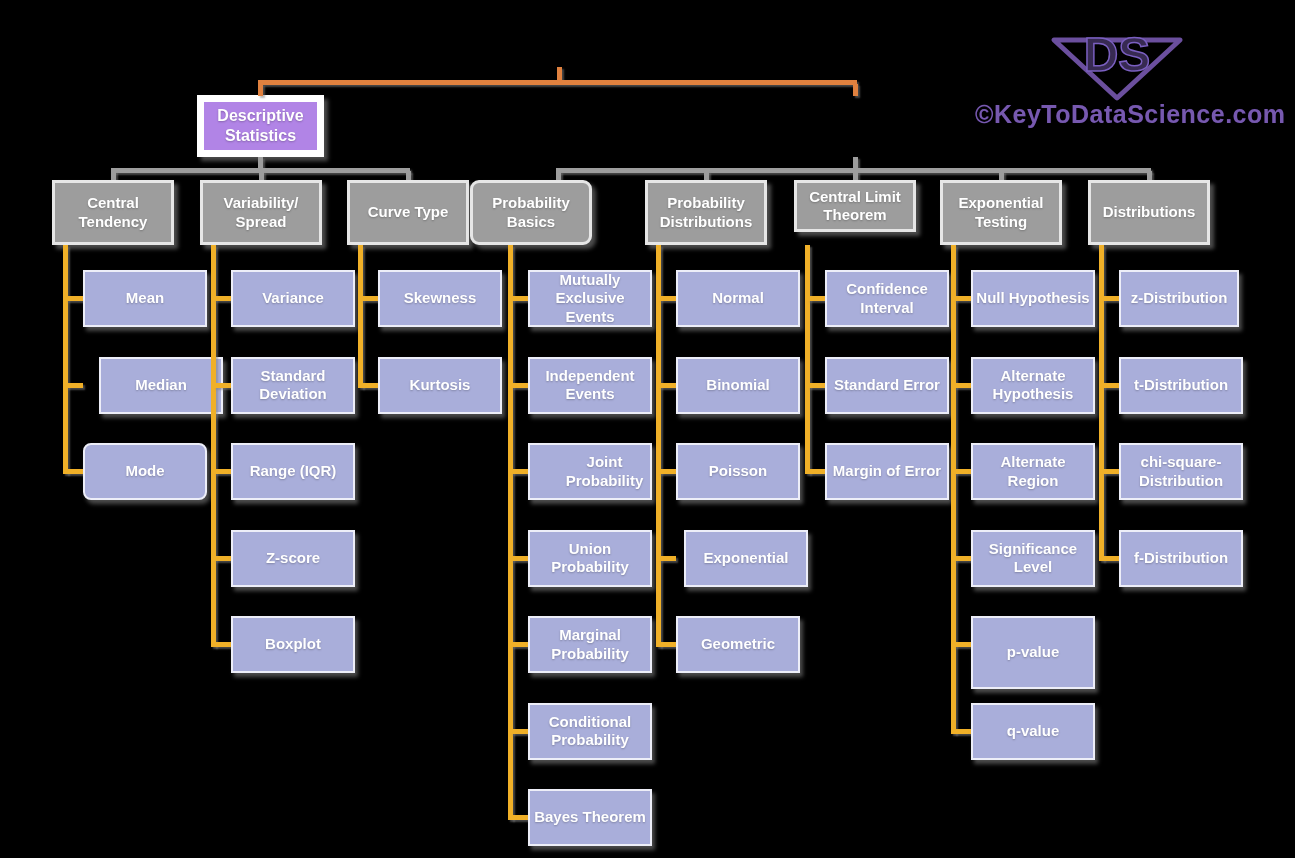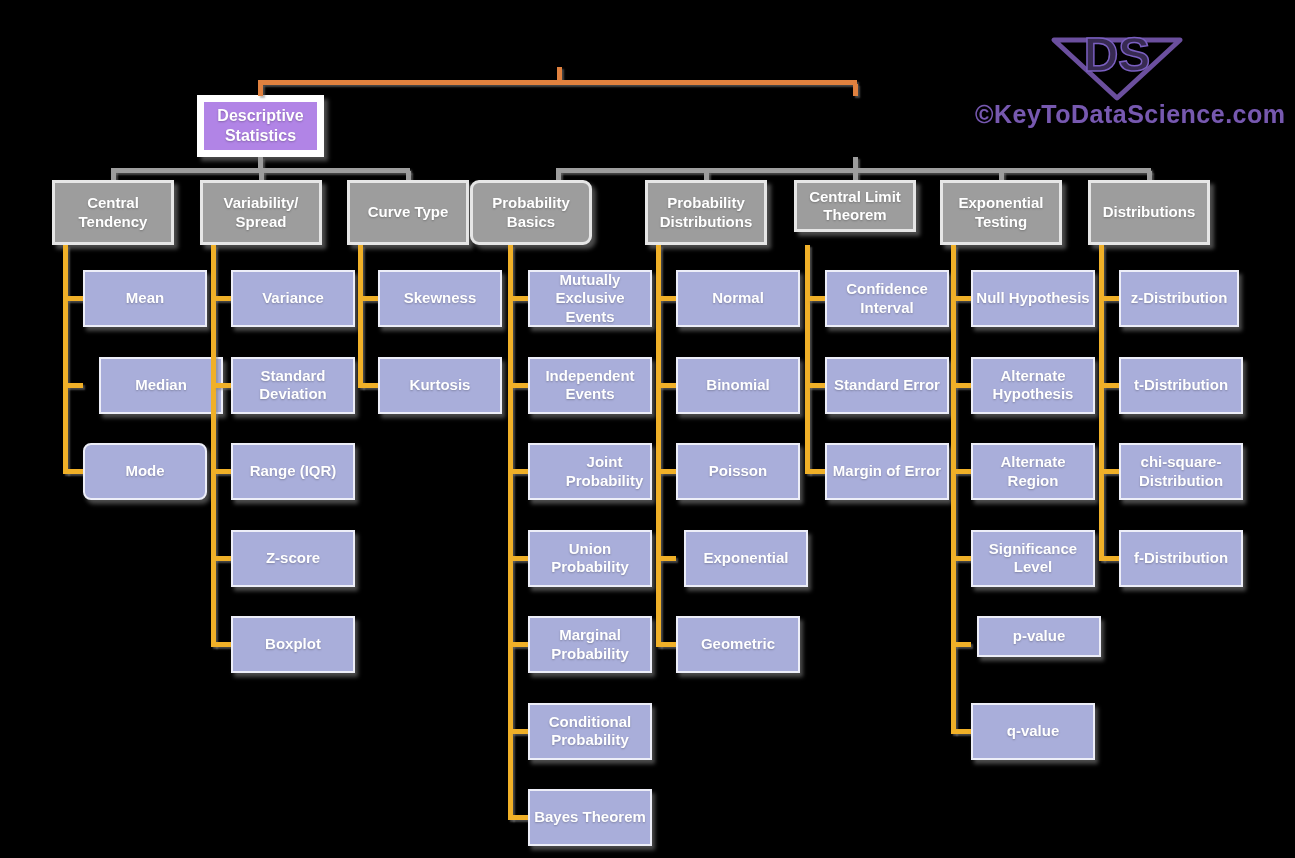--- a/index.html
+++ b/index.html
@@ -134,21 +134,21 @@
       <div class="seg gold" style="left: 951px; top: 245px; width: 5px; height: 488.5px;"></div>
       <div class="seg gold" style="left: 954px; top: 296px; width: 17px; height: 5px;"></div>
       <div class="box child-box" style="left: 971px; top: 270px; width: 124px; height: 57px;">Null Hypothesis</div>
       <div class="seg gold" style="left: 954px; top: 382.5px; width: 17px; height: 5px;"></div>
       <div class="box child-box" style="left: 971px; top: 356.5px; width: 124px; height: 57px;">Alternate Hypothesis</div>
       <div class="seg gold" style="left: 954px; top: 469px; width: 17px; height: 5px;"></div>
       <div class="box child-box" style="left: 971px; top: 443px; width: 124px; height: 57px;">Alternate Region</div>
       <div class="seg gold" style="left: 954px; top: 555.5px; width: 17px; height: 5px;"></div>
       <div class="box child-box" style="left: 971px; top: 529.5px; width: 124px; height: 57px;">Significance Level</div>
       <div class="seg gold" style="left: 954px; top: 642px; width: 17px; height: 5px;"></div>
-      <div class="box child-box" style="left: 971px; top: 616px; width: 124px; height: 41px; margin-left: 6px;">p-value</div>
+      <div class="box child-box" style="left: 971px; top: 616px; width: 124px; height: 73px;">p-value</div>
       <div class="seg gold" style="left: 954px; top: 728.5px; width: 17px; height: 5px;"></div>
       <div class="box child-box" style="left: 971px; top: 702.5px; width: 124px; height: 57px;">q-value</div>
       <div class="box header-box" style="left: 1088px; top: 180px; width: 122px; height: 65px;">Distributions</div>
       <div class="seg gold" style="left: 1099px; top: 245px; width: 5px; height: 315.5px;"></div>
       <div class="seg gold" style="left: 1102px; top: 296px; width: 17px; height: 5px;"></div>
       <div class="box child-box" style="left: 1119px; top: 270px; width: 120px; height: 57px;">z-Distribution</div>
       <div class="seg gold" style="left: 1102px; top: 382.5px; width: 17px; height: 5px;"></div>
       <div class="box child-box" style="left: 1119px; top: 356.5px; width: 124px; height: 57px;">t-Distribution</div>
       <div class="seg gold" style="left: 1102px; top: 469px; width: 17px; height: 5px;"></div>
       <div class="box child-box" style="left: 1119px; top: 443px; width: 124px; height: 57px;">chi-square-Distribution</div>

